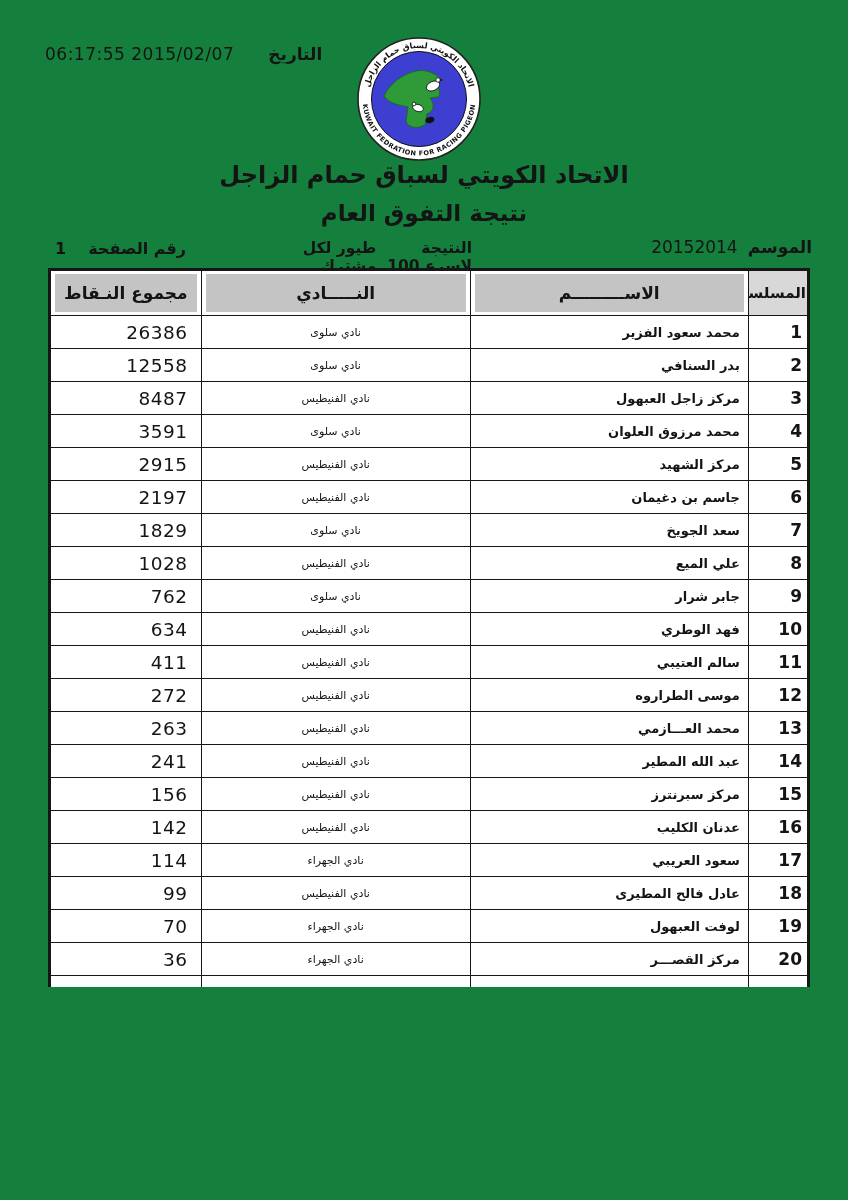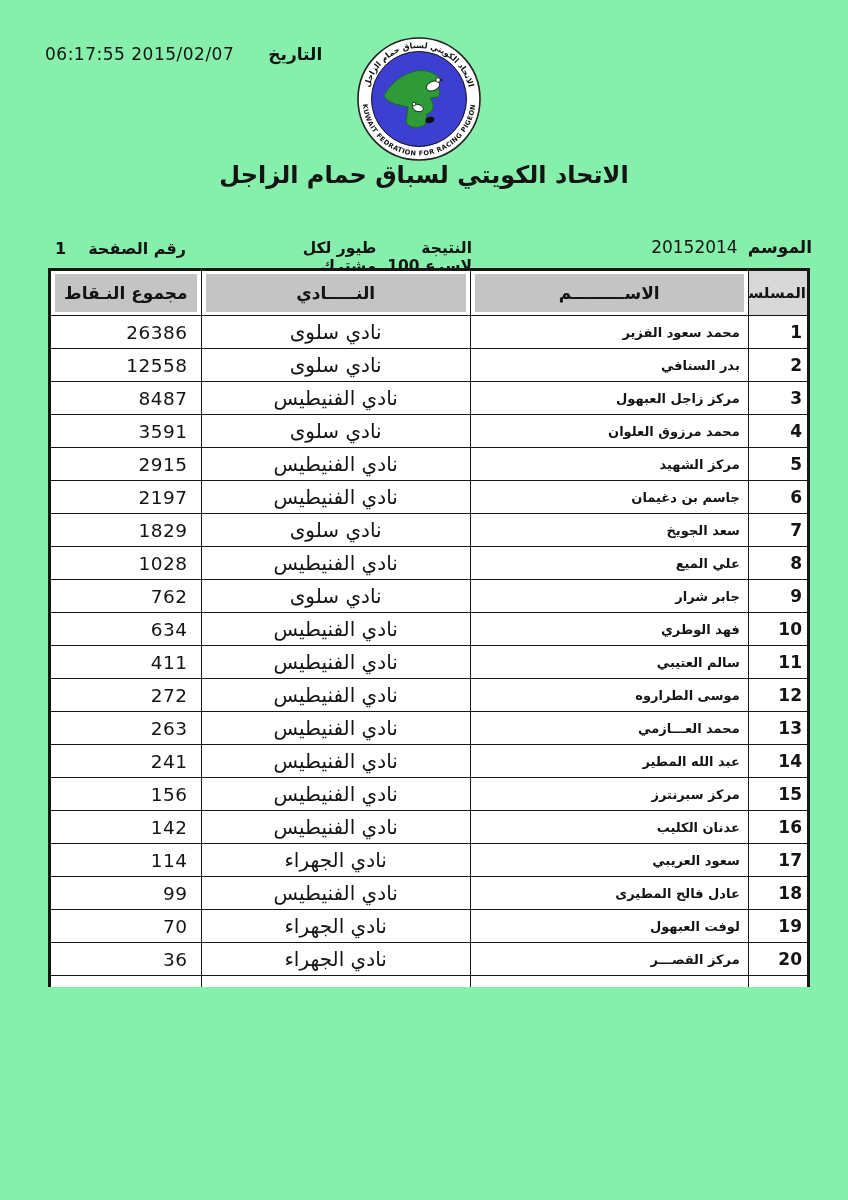--- a/index.html
+++ b/index.html
@@ -1,18 +1,18 @@
 <!DOCTYPE html>
 <html lang="ar"><head>
 <meta charset="utf-8">
 <style>
   html,body { margin:0; padding:0; background:#888; }
   .page {
     position:relative; width:848px; height:1200px; margin:0 auto;
-    background:#86efac; overflow:hidden;
+    background:#15803d; overflow:hidden;
     font-family:"DejaVu Sans", sans-serif; color:#141414;
   }
 
   
   .date-line { position:absolute; top:44px; left:45px; display:flex; align-items:baseline; font-size:17px; }
   .date-value { direction:ltr; letter-spacing:0.5px; }
   .date-label { font-weight:bold; margin-left:34px; font-size:17px; }
 
   
   .logo { position:absolute; top:36px; left:356px; width:126px; height:126px; }
@@ -34,21 +34,21 @@
   table.results td { border:1px solid #161616; vertical-align:middle; overflow:hidden; white-space:nowrap; }
 
   thead td { height:35px; }
   .hdr-serial { background:#d8d8d8; font-weight:bold; font-size:15px; text-align:center; }
   .hdr-pad { padding:3px 4px; background:#fff; }
   .hdr-box { background:#c4c4c4; height:38px; display:flex; align-items:center; justify-content:center; font-weight:bold; font-size:17px; }
 
   tbody td { height:30px; background:#fff; }
   .c-serial { font-weight:bold; font-size:17px; text-align:right; padding-left:2px; padding-right:5px; }
   .c-name   { text-align:right; padding-right:8px; font-size:13px;font-weight:bold; }
-  .c-club   { text-align:center; font-size:20px; }
+  .c-club   { text-align:center; font-size:11px; }
   .c-points { direction:ltr; text-align:right; padding-right:13px; font-size:18.5px; letter-spacing:0.5px; }
 
   tr.stub td { height:9px; border-bottom:none; }
 </style>
 </head>
 <body>
 
 <div class="page">
 
   <div class="date-line">
@@ -72,20 +72,21 @@
     <path id="arcBot" d="M 6.5,63 A 56.5 56.5 0 0 0 119.5,63" fill="none"></path>
     <text font-size="8" font-weight="bold" fill="#101010" font-family="DejaVu Sans, sans-serif">
       <textPath href="#arcTop" startOffset="50%" text-anchor="middle">الاتحاد الكويتي لسباق حمام الزاجل</textPath>
     </text>
     <text font-size="6.6" font-weight="bold" fill="#101010" letter-spacing="0.4" font-family="DejaVu Sans, sans-serif">
       <textPath href="#arcBot" startOffset="50%" text-anchor="middle">KUWAIT FEDRATION FOR RACING PIGEON</textPath>
     </text>
   </svg>
 
   <div class="title1">الاتحاد الكويتي لسباق حمام الزاجل</div>
+  <div class="title2">نتيجة التفوق العام</div>
 
   <div class="meta-season">
     <span class="lbl">الموسم</span>
     <span class="val">20152014</span>
   </div>
   <div class="meta-subtitle">
     <span>النتيجة لاسرع 100</span>
     <span>طيور لكل مشترك</span>
   </div>
   <div class="meta-page">

